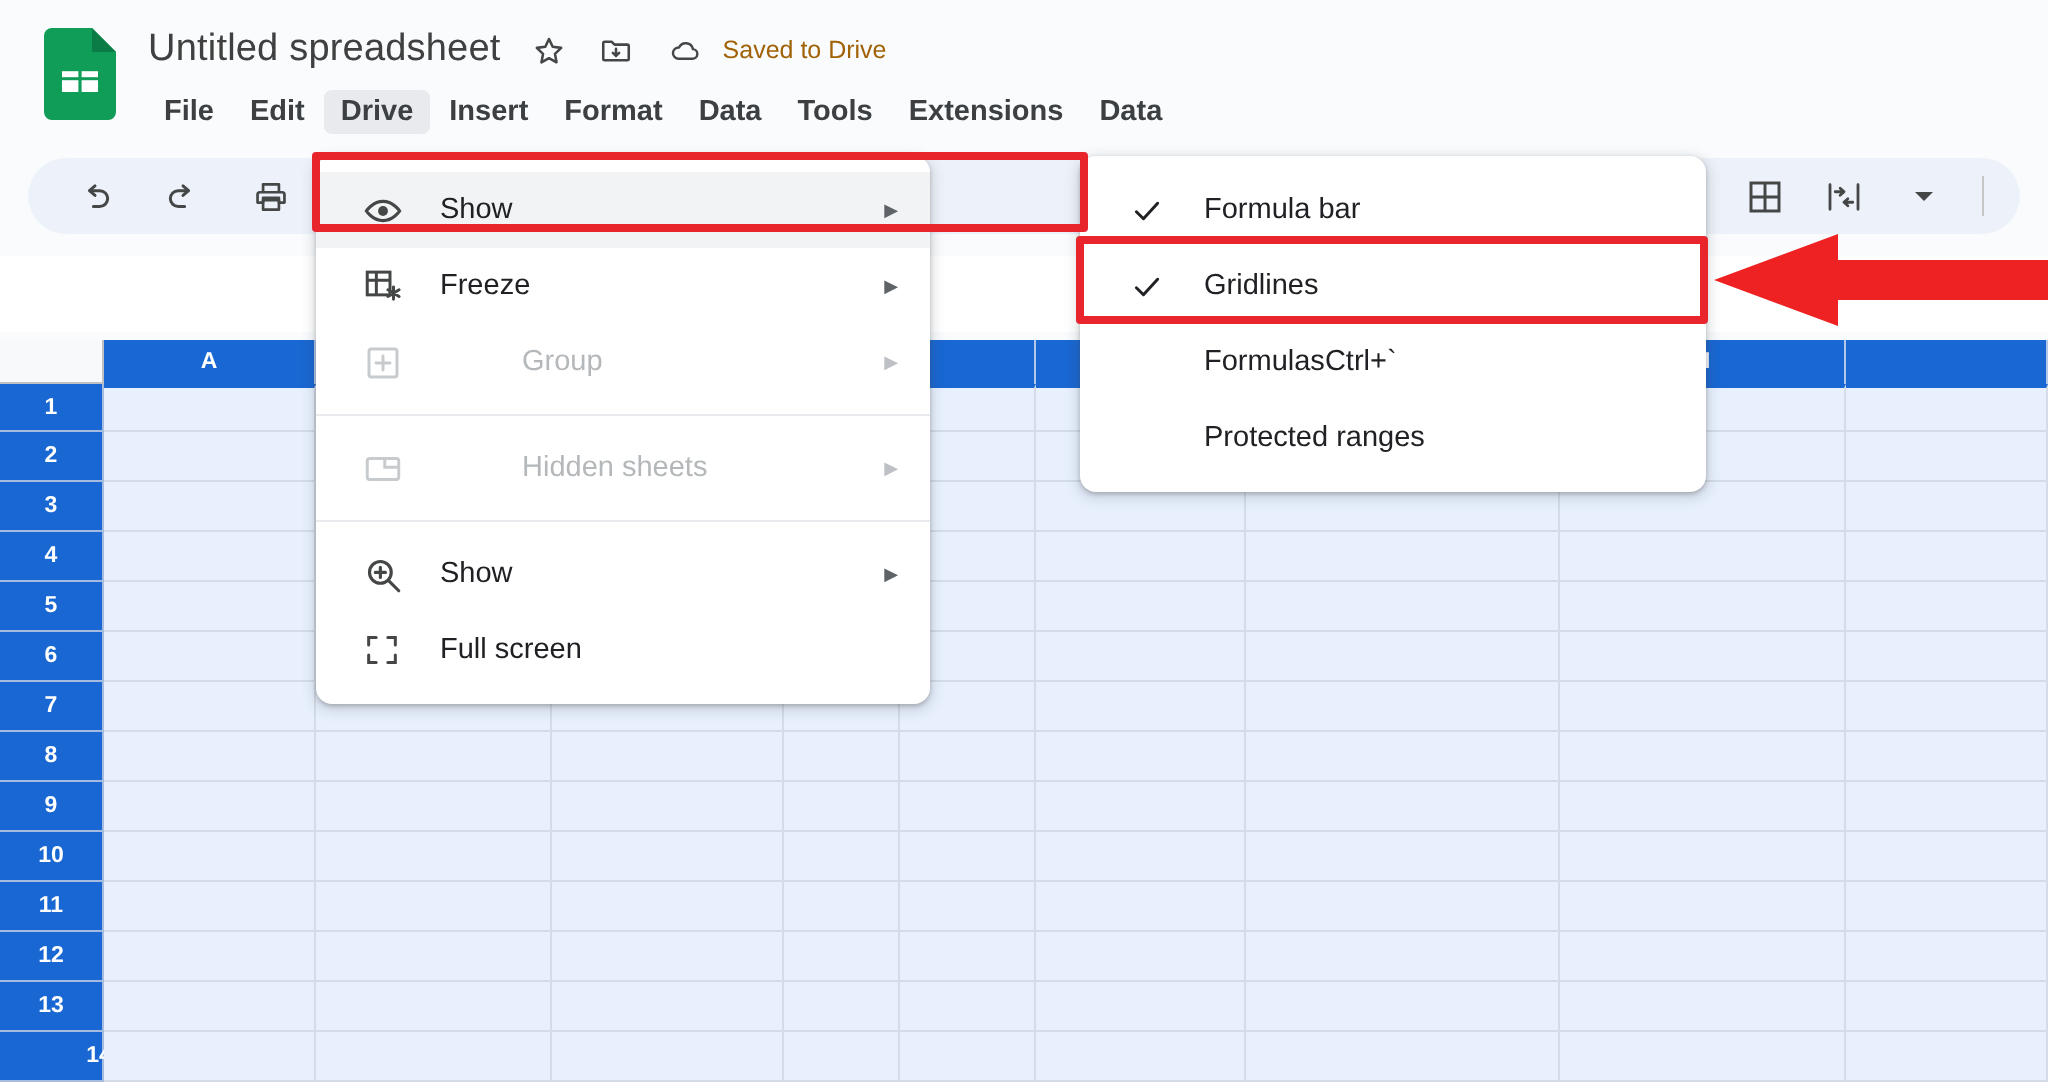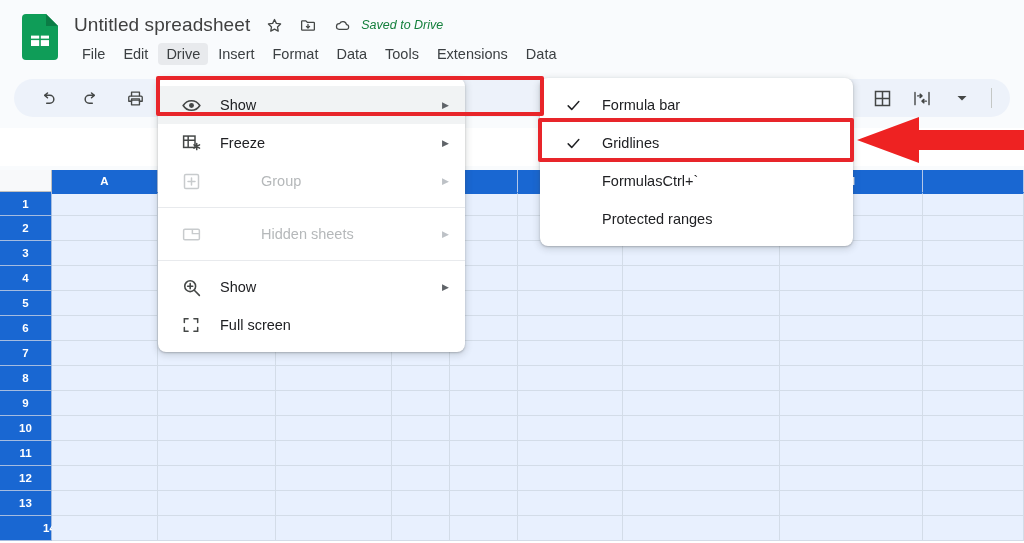--- a/index.html
+++ b/index.html
@@ -14,23 +14,23 @@
   
   .header { position: absolute; left: 0; top: 0; width: 1024px; height: 72px; background: #f9fbfd; }
   .sheets-logo {
     position: absolute; left: 22px; top: 14px; width: 36px; height: 46px;
   }
   .title-row { position: absolute; left: 74px; top: 10px; height: 30px; display: flex; align-items: center; }
   .doc-title {
     font-size: 19px; color: #404040; letter-spacing: .1px; white-space: nowrap;
   }
   .title-icon { margin-left: 16px; display: inline-flex; align-items: center; color: #444746; }
-  .saved-text { margin-left: 8px; font-size: 12.5px; color: #15803d; white-space: nowrap; font-style: italic; }
-
-  .menubar { position: absolute; left: 74px; top: 43px; display: flex; align-items: flex-start; height: 24px; }
+  .saved-text { margin-left: 8px; font-size: 12.5px; color: #a16207; white-space: nowrap; }
+
+  .menubar { position: absolute; left: 74px; top: 43px; display: flex; align-items: flex-end; height: 24px; font-weight: bold; }
   .menu-item {
     font-size: 14.5px; color: #3c4043; padding: 3px 8px; border-radius: 4px; white-space: nowrap;
     margin-right: 2px; cursor: default;
   }
   .menu-item.active { background: #e8eaed; }
 
   
   .toolbar {
     position: absolute; left: 14px; top: 79px; width: 996px; height: 38px;
     background: #edf2fa; border-radius: 20px;

